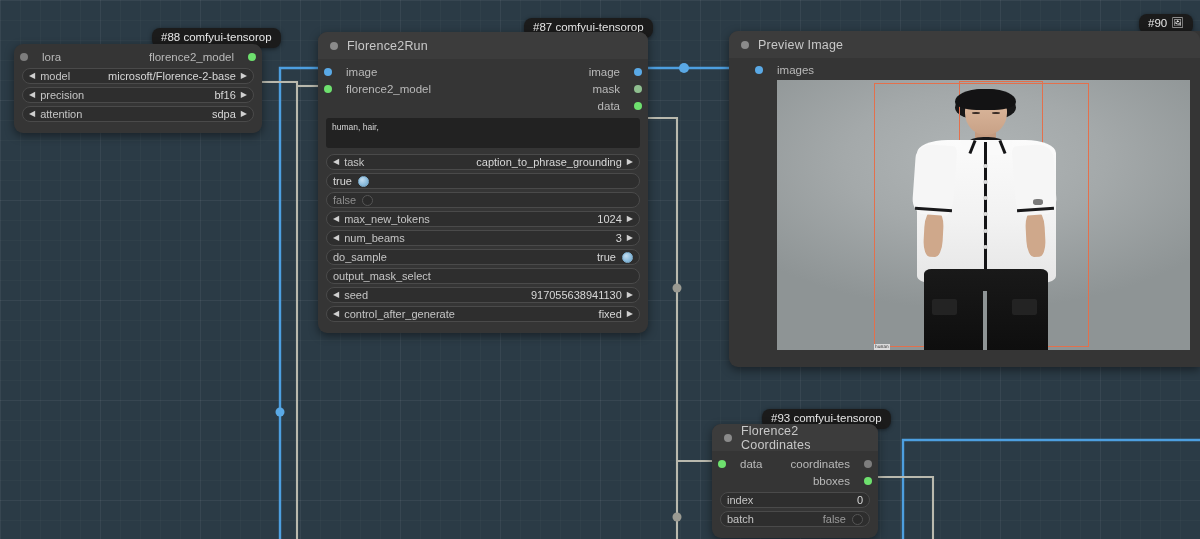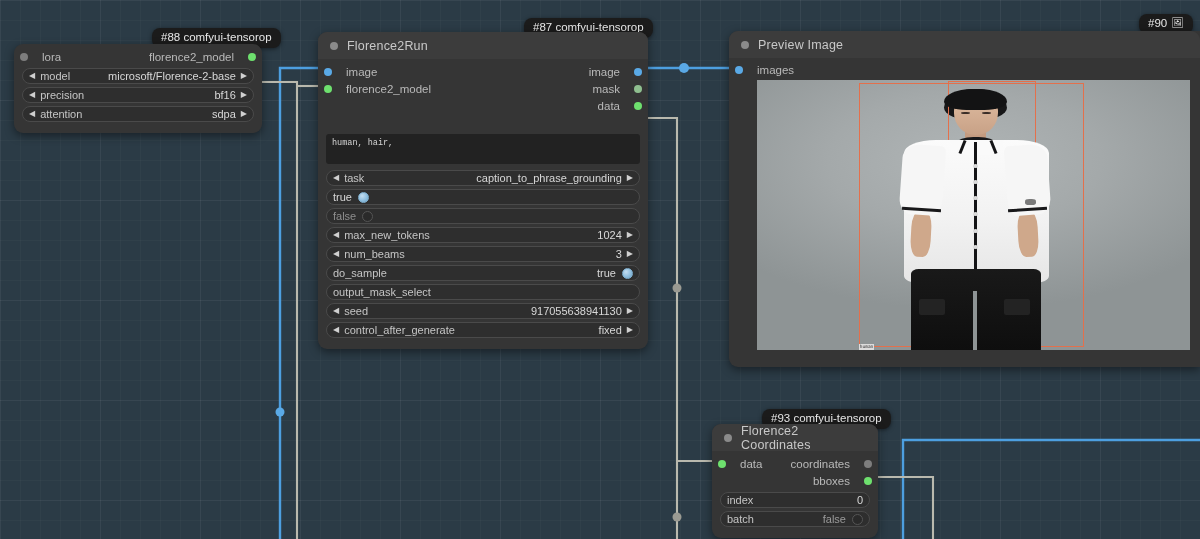--- a/index.html
+++ b/index.html
@@ -96,26 +96,26 @@
     margin-left:6px; flex:none;
     background:#2a2a2a; border:1px solid #555;
   }
   .toggle.on{
     background:radial-gradient(circle at 35% 32%, #c3ddf0 0%, #8fbede 55%, #6ba3c8 100%);
     border-color:#7fb0d0;
   }
 
   
   .textbox{
-    margin:20px 8px 6px 8px;
+    margin:4px 8px 6px 8px;
     height:30px;
     background:#222222;
     border-radius:3px;
     padding:4px 6px;
-    font-family:Liberation Mono, monospace;
+    font-family:Liberation Sans, sans-serif;
     font-size:8.5px;
     color:#d6d6d6;
     line-height:1.2;
     overflow:hidden;
   }
 
   
   .preview-wrap{
     margin:2px 10px 9px 28px;
     height:270px;
@@ -385,21 +385,21 @@
 
 <div class="badge" style="left:1139px; top:14px;">
   <span>#90</span>
   <span style="font-size:10px;">🖼</span>
 </div>
 <div class="node" id="node-90" style="left:729px; top:31px; width:471px; border-radius:9px 0 0 9px;">
   <div class="node-title">
     <span class="title-dot"></span>
     <span>Preview Image</span>
   </div>
-  <div class="node-body" style="padding-top:3px;">
+  <div class="node-body" style="padding-top:3px;padding-left:20px;">
     <div class="slot-row">
       <span class="slot in">
         <span class="dot blue"></span>
         <span>images</span>
       </span>
     </div>
     <div class="preview-wrap">
       <div class="photo">
         <div class="pv neck"></div>
         <div class="pv tee"></div>

